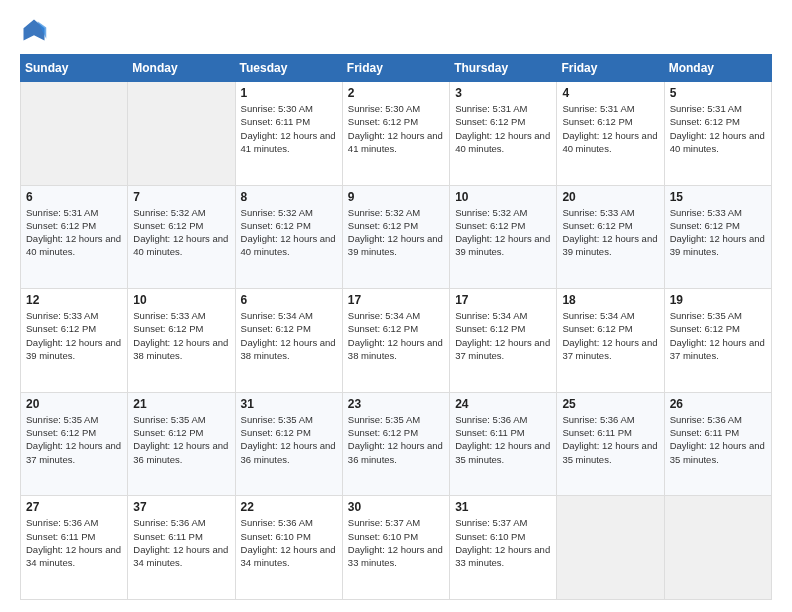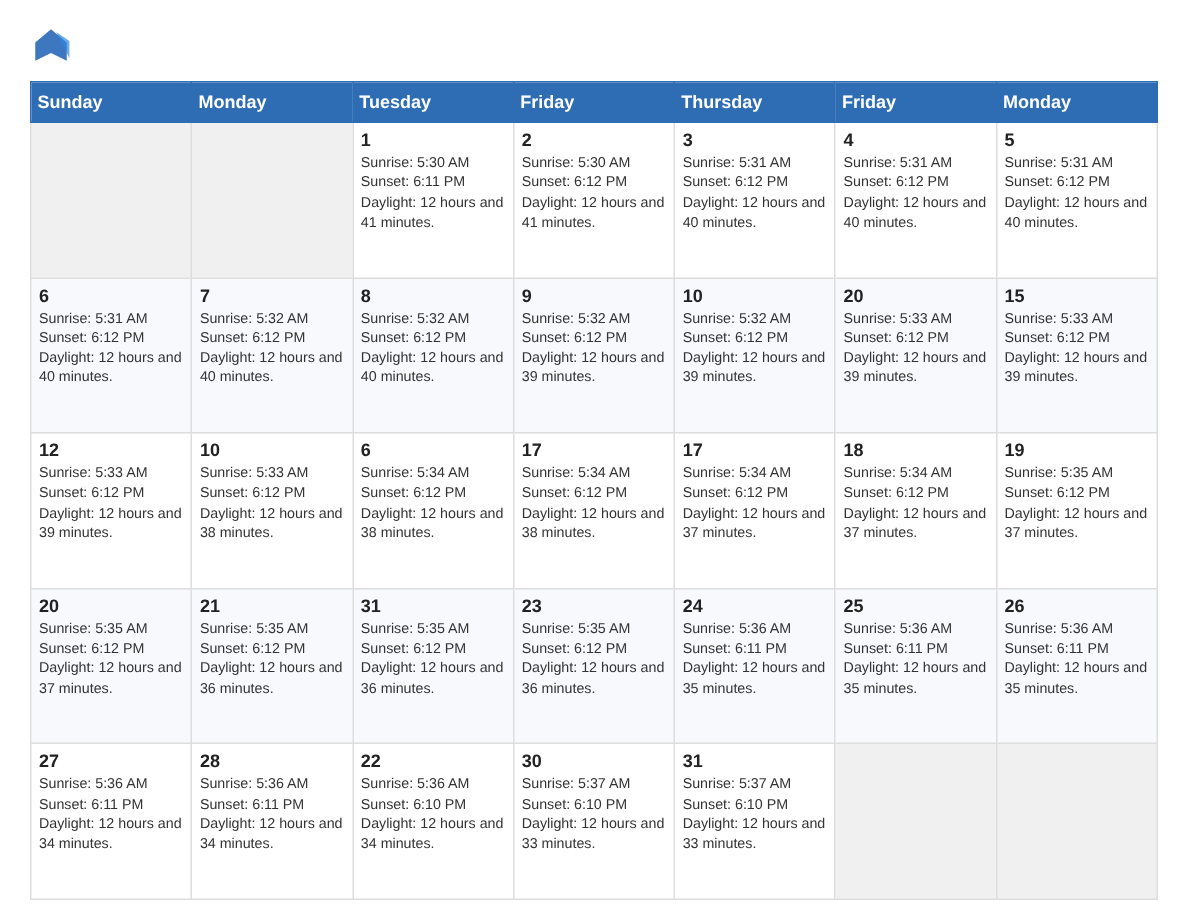--- a/index.html
+++ b/index.html
@@ -242,21 +242,21 @@
             <div class="day-number">26</div>
             <div class="day-info">Sunrise: 5:36 AM<br>Sunset: 6:11 PM<br>Daylight: 12 hours and 35 minutes.</div>
           </td>
         </tr>
         <tr>
           <td>
             <div class="day-number">27</div>
             <div class="day-info">Sunrise: 5:36 AM<br>Sunset: 6:11 PM<br>Daylight: 12 hours and 34 minutes.</div>
           </td>
           <td>
-            <div class="day-number">28</div>
+            <div class="day-number">37</div>
             <div class="day-info">Sunrise: 5:36 AM<br>Sunset: 6:11 PM<br>Daylight: 12 hours and 34 minutes.</div>
           </td>
           <td>
             <div class="day-number">22</div>
             <div class="day-info">Sunrise: 5:36 AM<br>Sunset: 6:10 PM<br>Daylight: 12 hours and 34 minutes.</div>
           </td>
           <td>
             <div class="day-number">30</div>
             <div class="day-info">Sunrise: 5:37 AM<br>Sunset: 6:10 PM<br>Daylight: 12 hours and 33 minutes.</div>
           </td>

